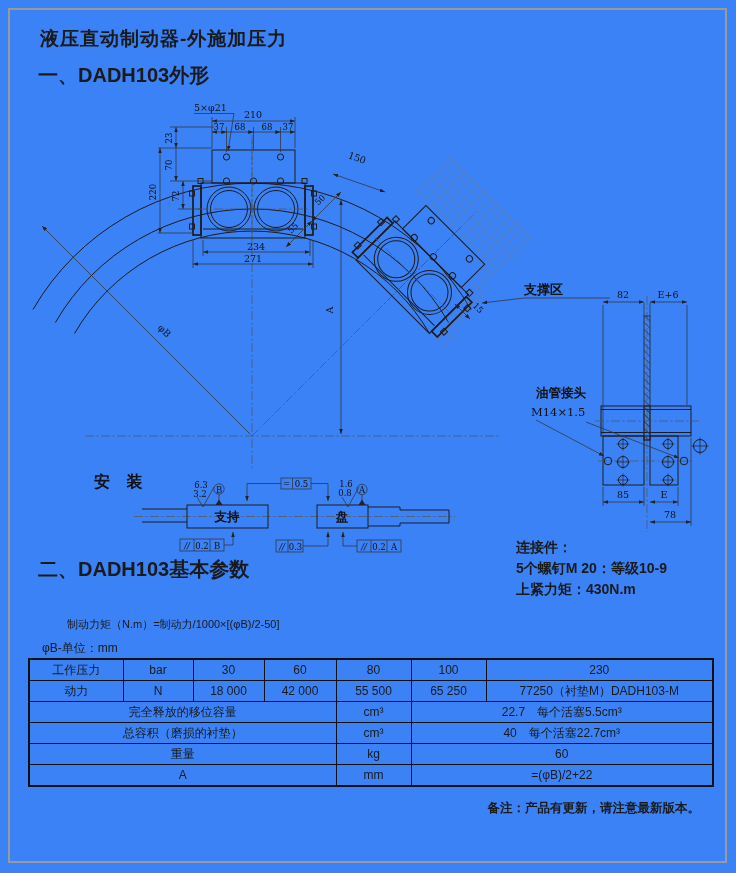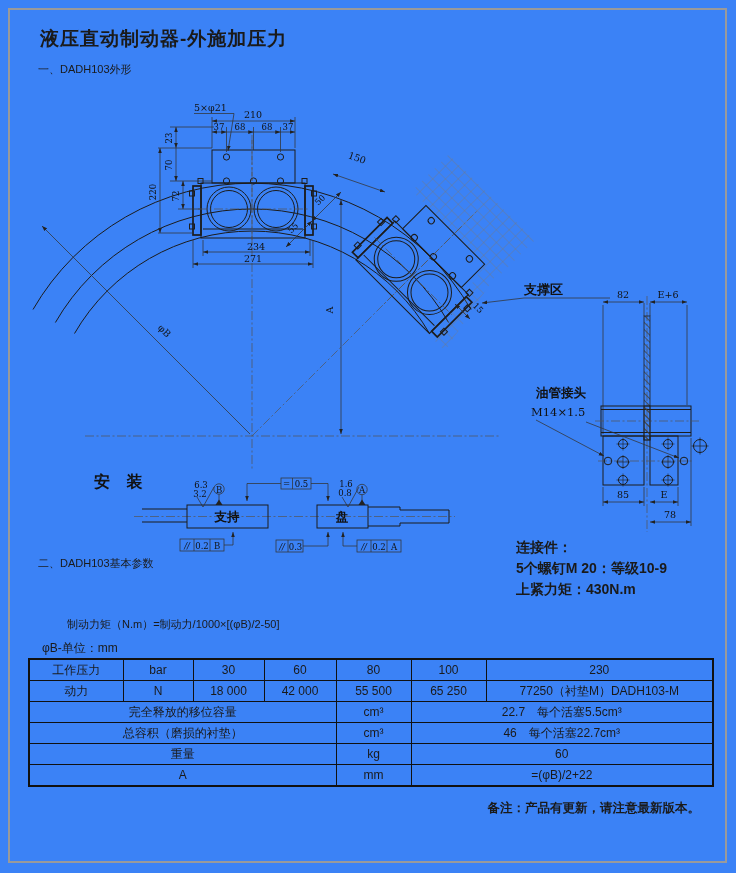--- a/index.html
+++ b/index.html
@@ -1,21 +1,21 @@
 <!DOCTYPE html>
 <html><head>
 <meta charset="utf-8">
 <style>
   html,body{margin:0;padding:0;background:#fff;}
   .page{position:relative;width:736px;height:873px;background:#3b82f6;overflow:hidden;
         font-family:"Liberation Sans",sans-serif;color:#1a1a1a;}
   .frame{position:absolute;left:8px;top:8px;width:715px;height:851px;border:2px solid #9a9a9a;}
   .abs{position:absolute;}
   .title{left:40px;top:26px;font-size:19px;font-weight:bold;letter-spacing:1px;}
-  .sec{font-size:11px;font-weight:normal;}
+  .sec{font-size:20px;font-weight:bold;}
   .sec1{left:38px;top:62px;}
   .sec2{left:38px;top:556px;}
   .formula{left:42px;top:617px;font-size:11px;margin-left:25px;}
   .unitnote{left:42px;top:640px;font-size:12px;}
   .connector{left:516px;top:537px;font-size:14px;font-weight:600;line-height:21px;}
   .footnote{left:0;top:800px;width:700px;text-align:right;font-size:12.5px;font-weight:600;}
   svg{position:absolute;left:8px;top:90px;}
   svg text{fill:#111;}
   .dim{font-family:"DejaVu Serif",serif;font-size:9.5px;}
   .dims{font-family:"DejaVu Serif",serif;font-size:8.5px;}
@@ -305,21 +305,21 @@
       <td>77250（衬垫M）DADH103-M</td>
     </tr>
     <tr>
       <td colspan="4">完全释放的移位容量</td>
       <td>cm³</td>
       <td colspan="2">22.7　每个活塞5.5cm³</td>
     </tr>
     <tr>
       <td colspan="4">总容积（磨损的衬垫）</td>
       <td>cm³</td>
-      <td colspan="2">46　每个活塞22.7cm³</td>
+      <td colspan="2">40　每个活塞22.7cm³</td>
     </tr>
     <tr>
       <td colspan="4">重量</td>
       <td>kg</td>
       <td colspan="2">60</td>
     </tr>
     <tr>
       <td colspan="4">A</td>
       <td>mm</td>
       <td colspan="2">=(φB)/2+22</td>

